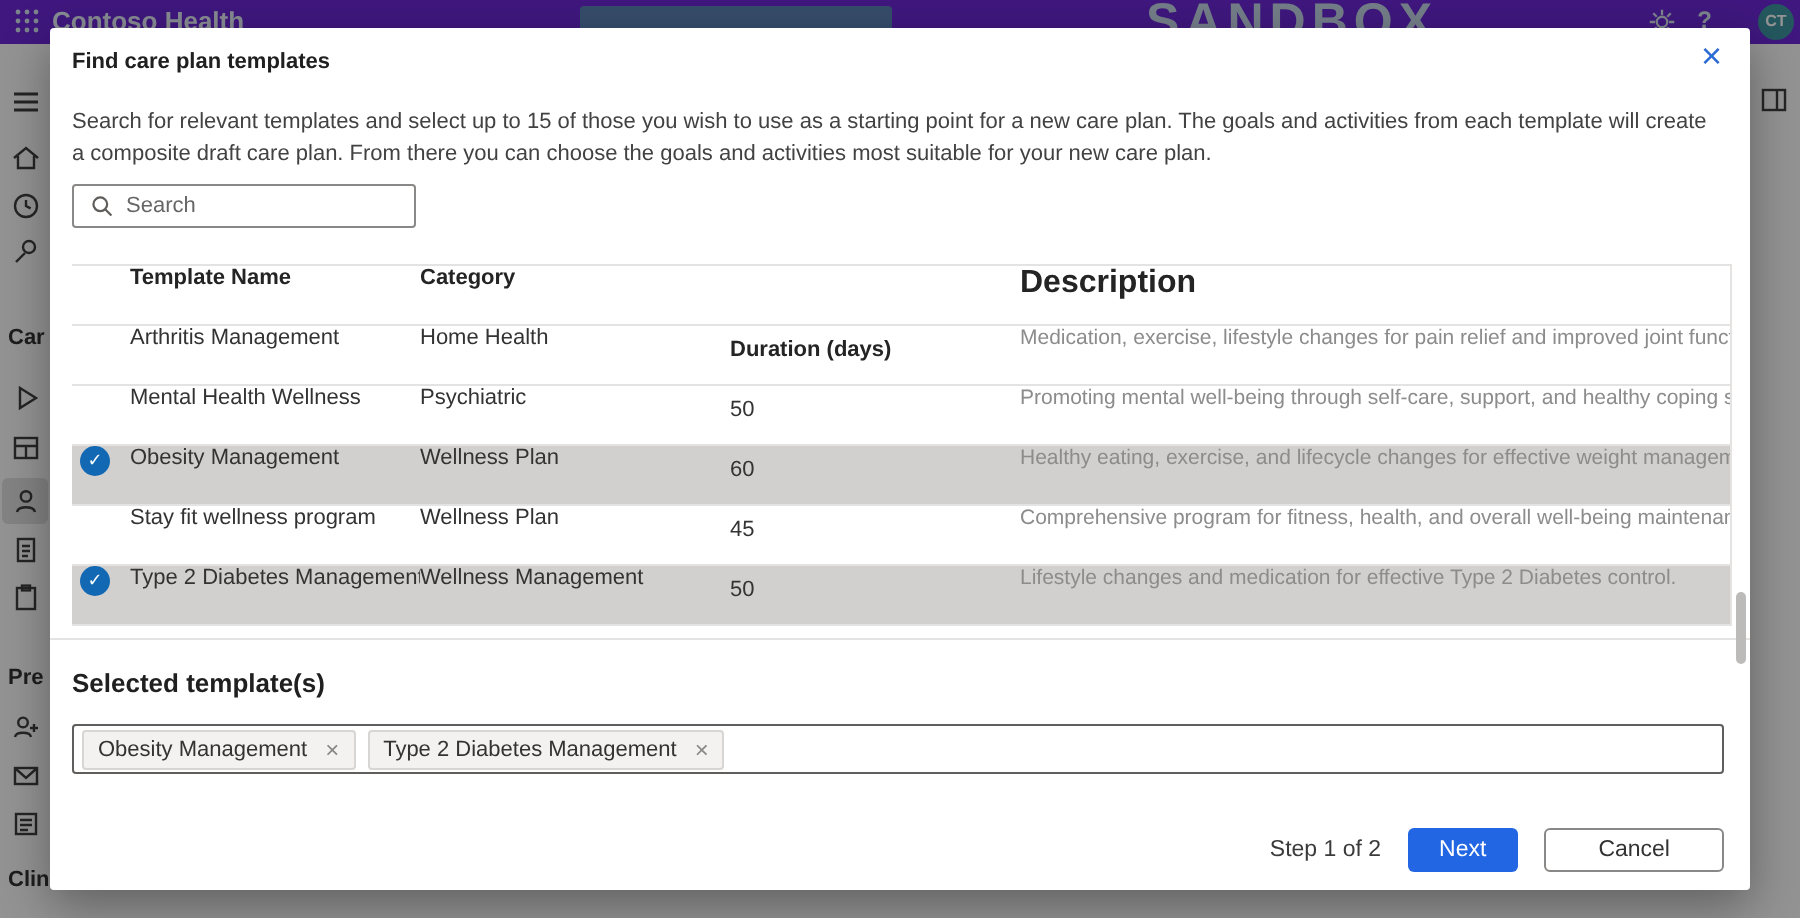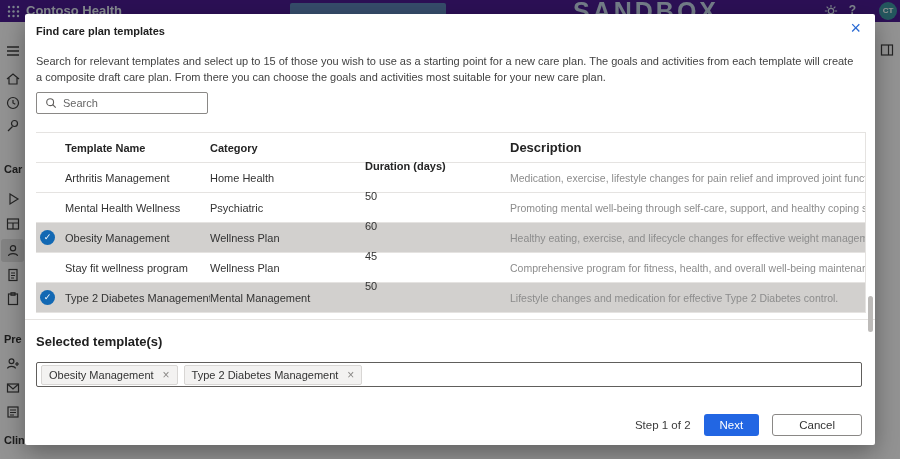--- a/index.html
+++ b/index.html
@@ -1,21 +1,21 @@
 <!DOCTYPE html>
 <html><head>
 <meta charset="utf-8">
 <style>
   * { margin:0; padding:0; box-sizing:border-box; }
   html,body { width:900px; height:459px; }
   body { font-family:"Liberation Sans", sans-serif; background:#fff; }
   .page { position:relative; width:900px; height:459px; overflow:hidden; background:#fff; }
 
   
-  .topbar { position:absolute; left:0; top:0; width:900px; height:22px; background:#4c1d95; overflow:hidden; z-index:1; }
+  .topbar { position:absolute; left:0; top:0; width:900px; height:22px; background:#6d28d9; overflow:hidden; z-index:1; }
   .waffle { position:absolute; left:7px; top:4px; width:13px; height:13px; }
   .app-title { position:absolute; left:26px; top:3px; font-size:13px; font-weight:600; color:#e9f1fb; white-space:nowrap; }
   .top-search { position:absolute; left:290px; top:3px; width:156px; height:16px; background:#5e86b8; border-radius:2px; }
   .sandbox { position:absolute; left:573px; top:-3px; font-size:25px; font-weight:700; letter-spacing:3px; color:#c8d9ec; white-space:nowrap; }
   .top-gear { position:absolute; right:62px; top:4px; width:14px; height:14px; color:#d9e5f3; }
   .top-help { position:absolute; right:44px; top:3px; font-size:12px; font-weight:700; color:#d9e5f3; }
   .avatar { position:absolute; right:3px; top:2px; width:18px; height:18px; border-radius:50%; background:#3f96a3; color:#fff; font-size:8px; font-weight:700; line-height:18px; text-align:center; }
 
   .sidebar { position:absolute; left:0; top:22px; bottom:0; width:26px; background:#fdfdfd; z-index:1; }
   .s-icon { position:absolute; left:5px; width:16px; height:16px; color:#3f3f3f; }
@@ -34,21 +34,21 @@
   .dlg-close { position:absolute; right:14px; top:4px; font-size:18px; color:#2b6bd4; background:none; border:none; cursor:pointer; line-height:20px; }
   .dlg-desc { position:absolute; left:11px; top:40px; width:818px; font-size:11px; line-height:1.45; color:#424242; }
 
   .search-box { position:absolute; left:11px; top:78px; width:172px; height:22px; border:1px solid #8a8886; border-radius:2px;
                 display:flex; align-items:center; padding:0 8px; gap:6px; }
   .search-box svg { flex:0 0 auto; color:#605e5c; }
   .search-box input { border:none; outline:none; width:100%; font-size:11px; font-family:"Liberation Sans", sans-serif; color:#333; }
   .search-box input::placeholder { color:#666; }
 
   .tbl { position:absolute; left:11px; top:118px; width:830px; border-top:1px solid #e5e3e1; border-right:1px solid #e5e3e1; }
-  .thead, .trow { display:flex; align-items:center; border-bottom:1px solid #e5e3e1; }
+  .thead, .trow { display:flex; align-items:flex-start; border-bottom:1px solid #e5e3e1; }
   .thead { height:30px; }
   .trow { height:30px; }
   .thead span { font-size:11px; font-weight:700; color:#242424; }
   .c0 { width:29px; flex:0 0 29px; display:flex; align-items:center; padding-left:4px; }
   .c1 { width:145px; flex:0 0 145px; font-size:11px; color:#333; white-space:nowrap; overflow:hidden; }
   .c2 { width:155px; flex:0 0 155px; font-size:11px; color:#333; }
   .c3 { width:145px; flex:0 0 145px; font-size:11px; color:#333;margin-top:36px; }
   .c4 { flex:1 1 auto; font-size:10.5px; color:#8c8c8c; white-space:nowrap; overflow:hidden; }
   .trow.selected { background:#d2d0ce; }
   .check { display:none; width:15px; height:15px; border-radius:50%; background:#1268b3; color:#fff; font-size:9px;
@@ -204,21 +204,21 @@
       </svg>
       <input placeholder="Search" style="">
     </div>
 
     <div class="tbl">
       <div class="thead">
         <span class="c0"></span>
         <span class="c1">Template Name</span>
         <span class="c2">Category</span>
         <span class="c3">Duration (days)</span>
-        <span class="c4" style="color:#242424;font-size:13px;font-weight:700">Description</span>
+        <span class="c4" style="color:#242424;font-size:16px;font-weight:700">Description</span>
       </div>
 
       <div class="trow">
         <span class="c0"></span>
         <span class="c1">Arthritis Management</span>
         <span class="c2">Home Health</span>
         <span class="c3">50</span>
         <span class="c4">Medication, exercise, lifestyle changes for pain relief and improved joint function.</span>
       </div>
       <div class="trow">
@@ -242,21 +242,21 @@
         <span class="c1">Stay fit wellness program</span>
         <span class="c2">Wellness Plan</span>
         <span class="c3">50</span>
         <span class="c4">Comprehensive program for fitness, health, and overall well-being maintenance.</span>
       </div>
       <div class="trow selected">
         <span class="c0">
             <span class="check">✓</span>
           </span>
         <span class="c1">Type 2 Diabetes Management</span>
-        <span class="c2">Mental Management</span>
+        <span class="c2">Wellness Management</span>
         <span class="c3"></span>
         <span class="c4">Lifestyle changes and medication for effective Type 2 Diabetes control.</span>
       </div>
     </div>
 
     <div class="full-divider"></div>
     <h2 class="sel-heading">Selected template(s)</h2>
 
     <div class="tagbox">
       <span class="tag">

